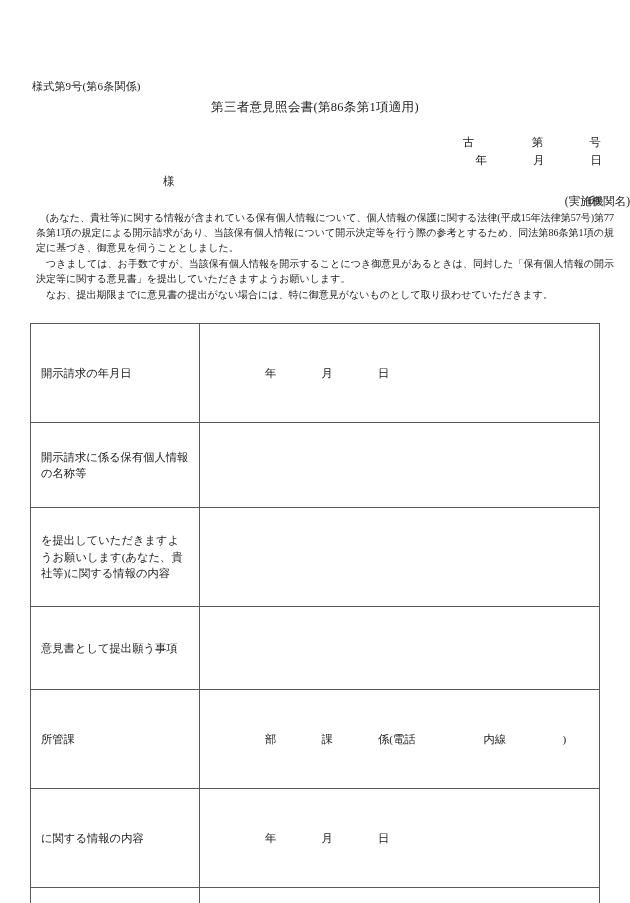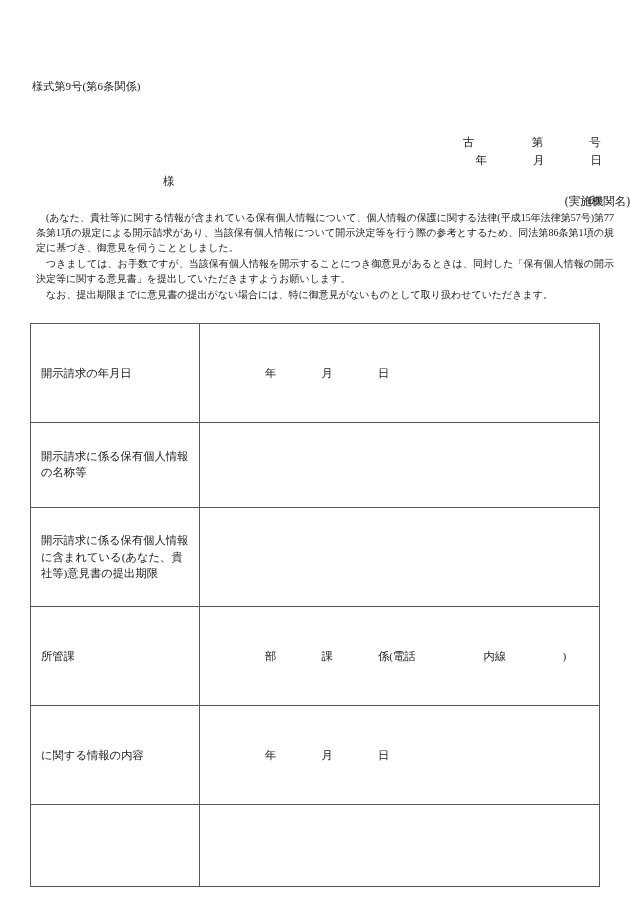--- a/index.html
+++ b/index.html
@@ -116,21 +116,21 @@
   }
   .form-table td.label-cell {
     width: 148px;
     vertical-align: middle;
   }
   .form-table td.value-cell {
     vertical-align: middle;
     white-space: pre;
   }
   .form-table tr.r-date td { height: 30px; font-family: Liberation Serif, serif; }
-  .form-table tr.r-name td { height: 68px; vertical-align: middle; font-family: Liberation Mono, monospace; }
+  .form-table tr.r-name td { height: 68px; vertical-align: middle; }
   .form-table tr.r-content td { height: 82px; vertical-align: middle; }
   .form-table tr.r-items td { height: 66px; vertical-align: middle; }
   .form-table tr.r-section td { height: 30px; }
   .form-table tr.r-deadline td { height: 30px; }
   .form-table tr.r-remarks td { height: 40px; }
 
   .label-cell .label-inner {
     display: block;
   }
   .value-cell .value-inner {
@@ -141,20 +141,21 @@
     padding-left: 55px;
   }
 </style>
 </head>
 <body>
 
 <div class="page">
 
   <div class="form-number">様式第9号(第6条関係)</div>
 
+  <div class="doc-title">第三者意見照会書(第86条第1項適用)</div>
 
   <div class="meta-block">
     <span class="meta-line line-1">古　　　　　第　　　　号</span>
     <span class="meta-line line-2">年　　　　月　　　　日</span>
   </div>
 
   <div class="addressee">様</div>
 
   <div class="agency-line">(実施機関名)</div>
 
@@ -179,21 +180,29 @@
       <tr class="r-name">
         <td class="label-cell">
           <span class="label-inner">開示請求に係る保有個人情報の名称等</span>
         </td>
         <td class="value-cell">
           <span class="value-inner"></span>
         </td>
       </tr>
       <tr class="r-content">
         <td class="label-cell">
-          <span class="label-inner">開示請求に係る保有個人情報に含まれている(あなた、貴社等)意見書の提出期限</span>
+          <span class="label-inner">を提出していただきますようお願いします(あなた、貴社等)に関する情報の内容</span>
+        </td>
+        <td class="value-cell">
+          <span class="value-inner"></span>
+        </td>
+      </tr>
+      <tr class="r-items">
+        <td class="label-cell">
+          <span class="label-inner">意見書として提出願う事項</span>
         </td>
         <td class="value-cell">
           <span class="value-inner"></span>
         </td>
       </tr>
       <tr class="r-section">
         <td class="label-cell">
           <span class="label-inner">所管課</span>
         </td>
         <td class="value-cell section-value">

